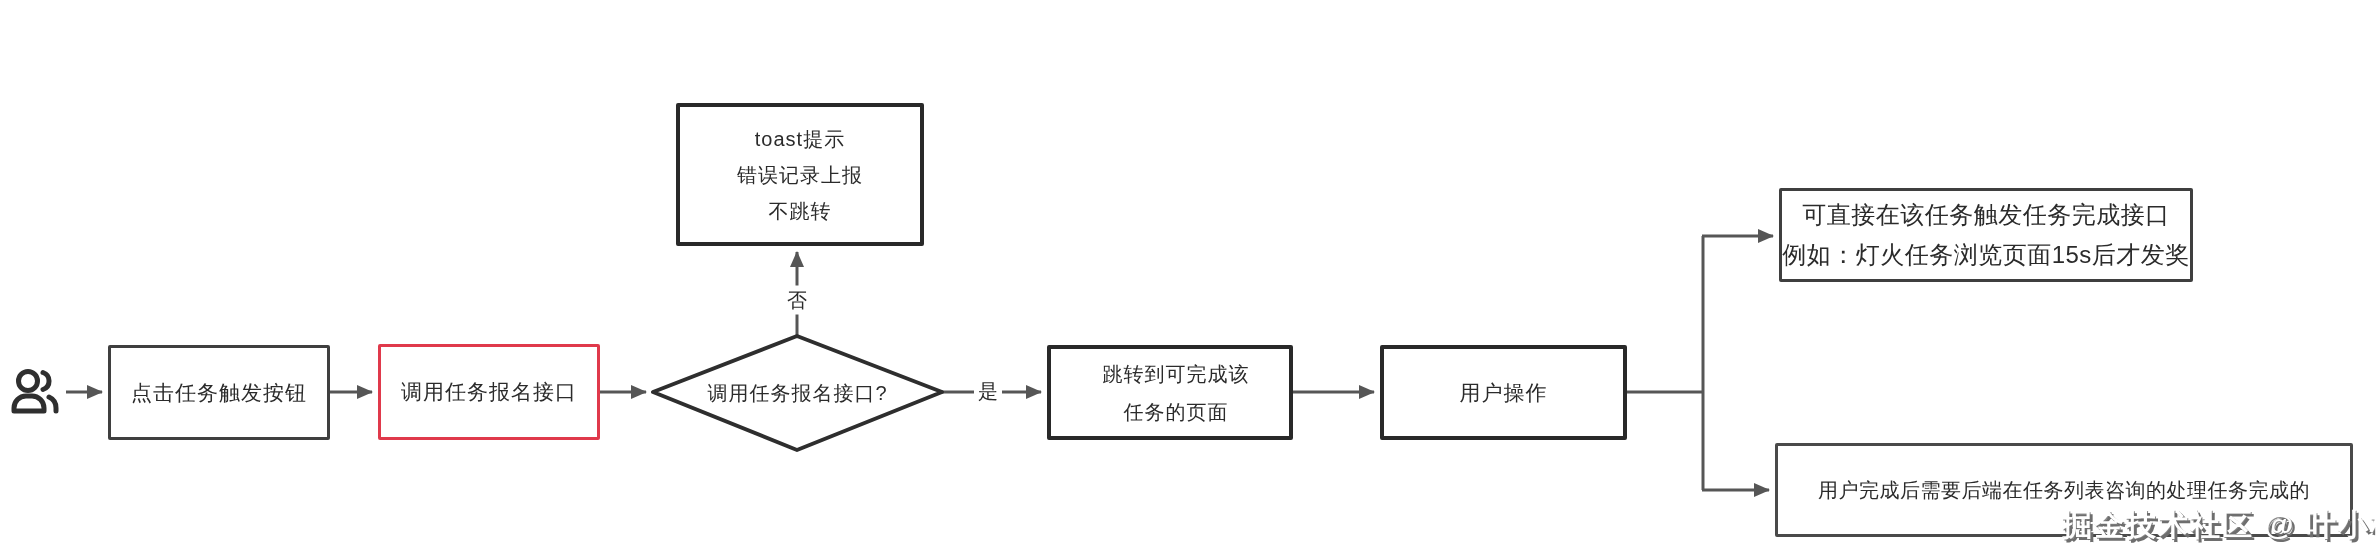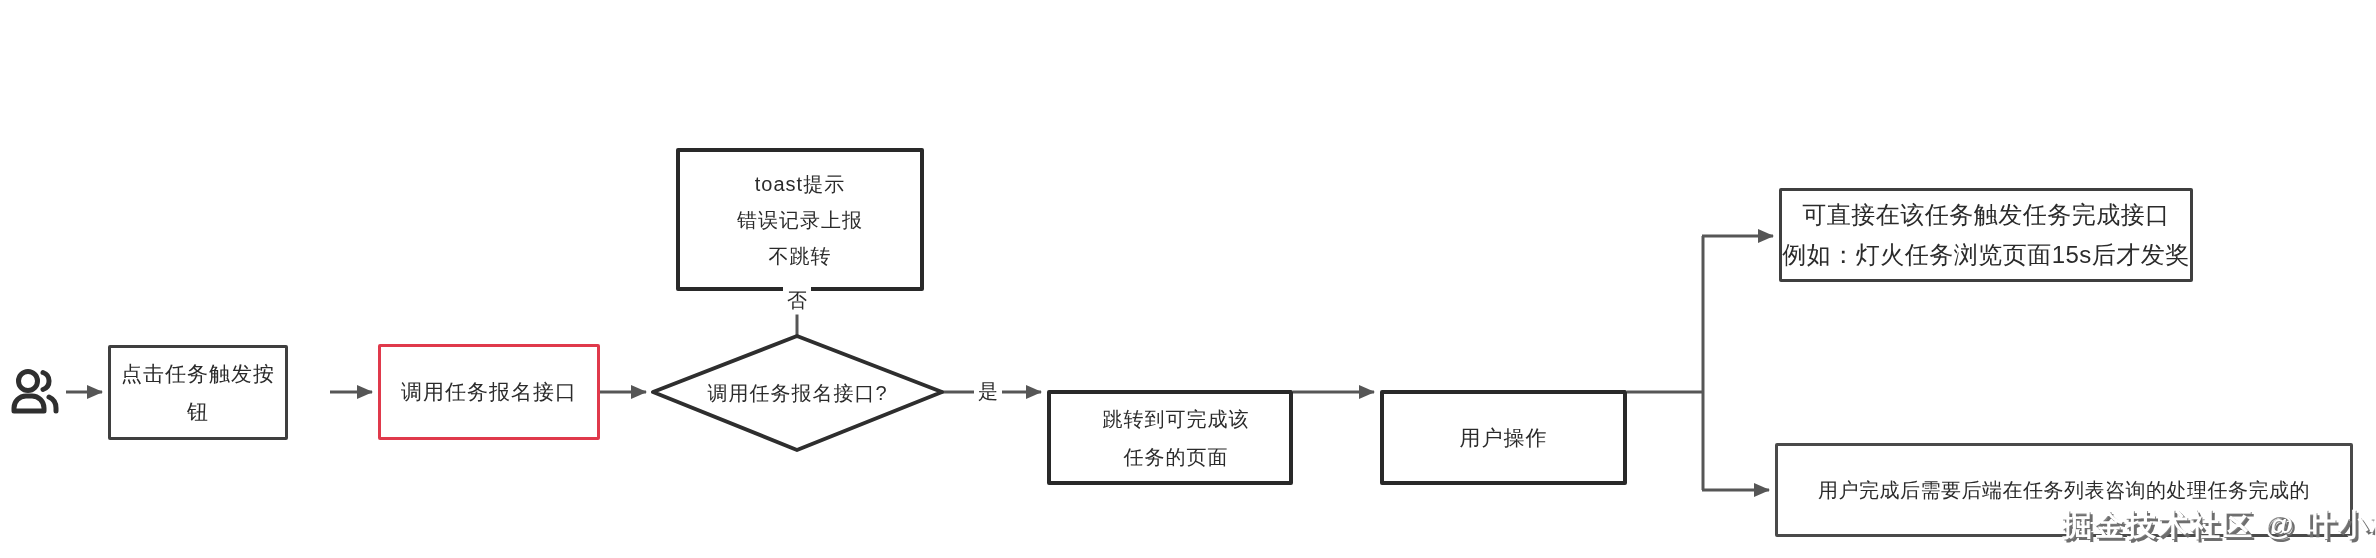--- a/index.html
+++ b/index.html
@@ -31,21 +31,21 @@
     display: flex;
     flex-direction: column;
     align-items: center;
     justify-content: center;
     text-align: center;
     font-size: 21px;
     line-height: 38px;
     letter-spacing: 1px;
     color: #2b2b2b;
   }
-  .node.heavy { border-width: 4px; border-color: #292929; margin-top: 45px; }
+  .node.heavy { border-width: 4px; border-color: #292929; }
   .node.red   { border-color: #e0394b; }
   .diamond-label {
     position: absolute;
     display: flex;
     align-items: center;
     justify-content: center;
     font-size: 20px;
     letter-spacing: 1px;
     background: transparent;
   }
@@ -105,21 +105,21 @@
     <polygon points="653,392 797,336 942,392 797,450" fill="#ffffff" stroke="#2e2e2e" stroke-width="4" stroke-linejoin="round"></polygon>
   </svg>
 
   <svg class="actor" style="left:8px; top:366px;" width="52" height="52" viewBox="0 0 52 52" xmlns="http://www.w3.org/2000/svg" fill="none" stroke="#2f2f2f" stroke-width="5" stroke-linecap="round" stroke-linejoin="round">
     <circle cx="20" cy="15" r="9.5"></circle>
     <path d="M6,45 v-3 a12,12 0 0 1 12,-12 h6 a12,12 0 0 1 12,12 v3 Z"></path>
     <path d="M35,6.5 a9,9 0 0 1 0,17"></path>
     <path d="M41,31 a12,12 0 0 1 7,11 v3"></path>
   </svg>
 
-  <div class="node" style="left:108px; top:345px; width:180px; height:95px;">
+  <div class="node" style="left:108px; top:345px; width:222px; height:95px;">
     <span>点击任务触发按钮</span>
   </div>
 
   <div class="node red" style="left:378px; top:344px; width:222px; height:96px;">
     <span>调用任务报名接口</span>
   </div>
 
   <div class="diamond-label" style="left:653px; top:336px; width:289px; height:114px;">
     <span>调用任务报名接口?</span>
   </div>

